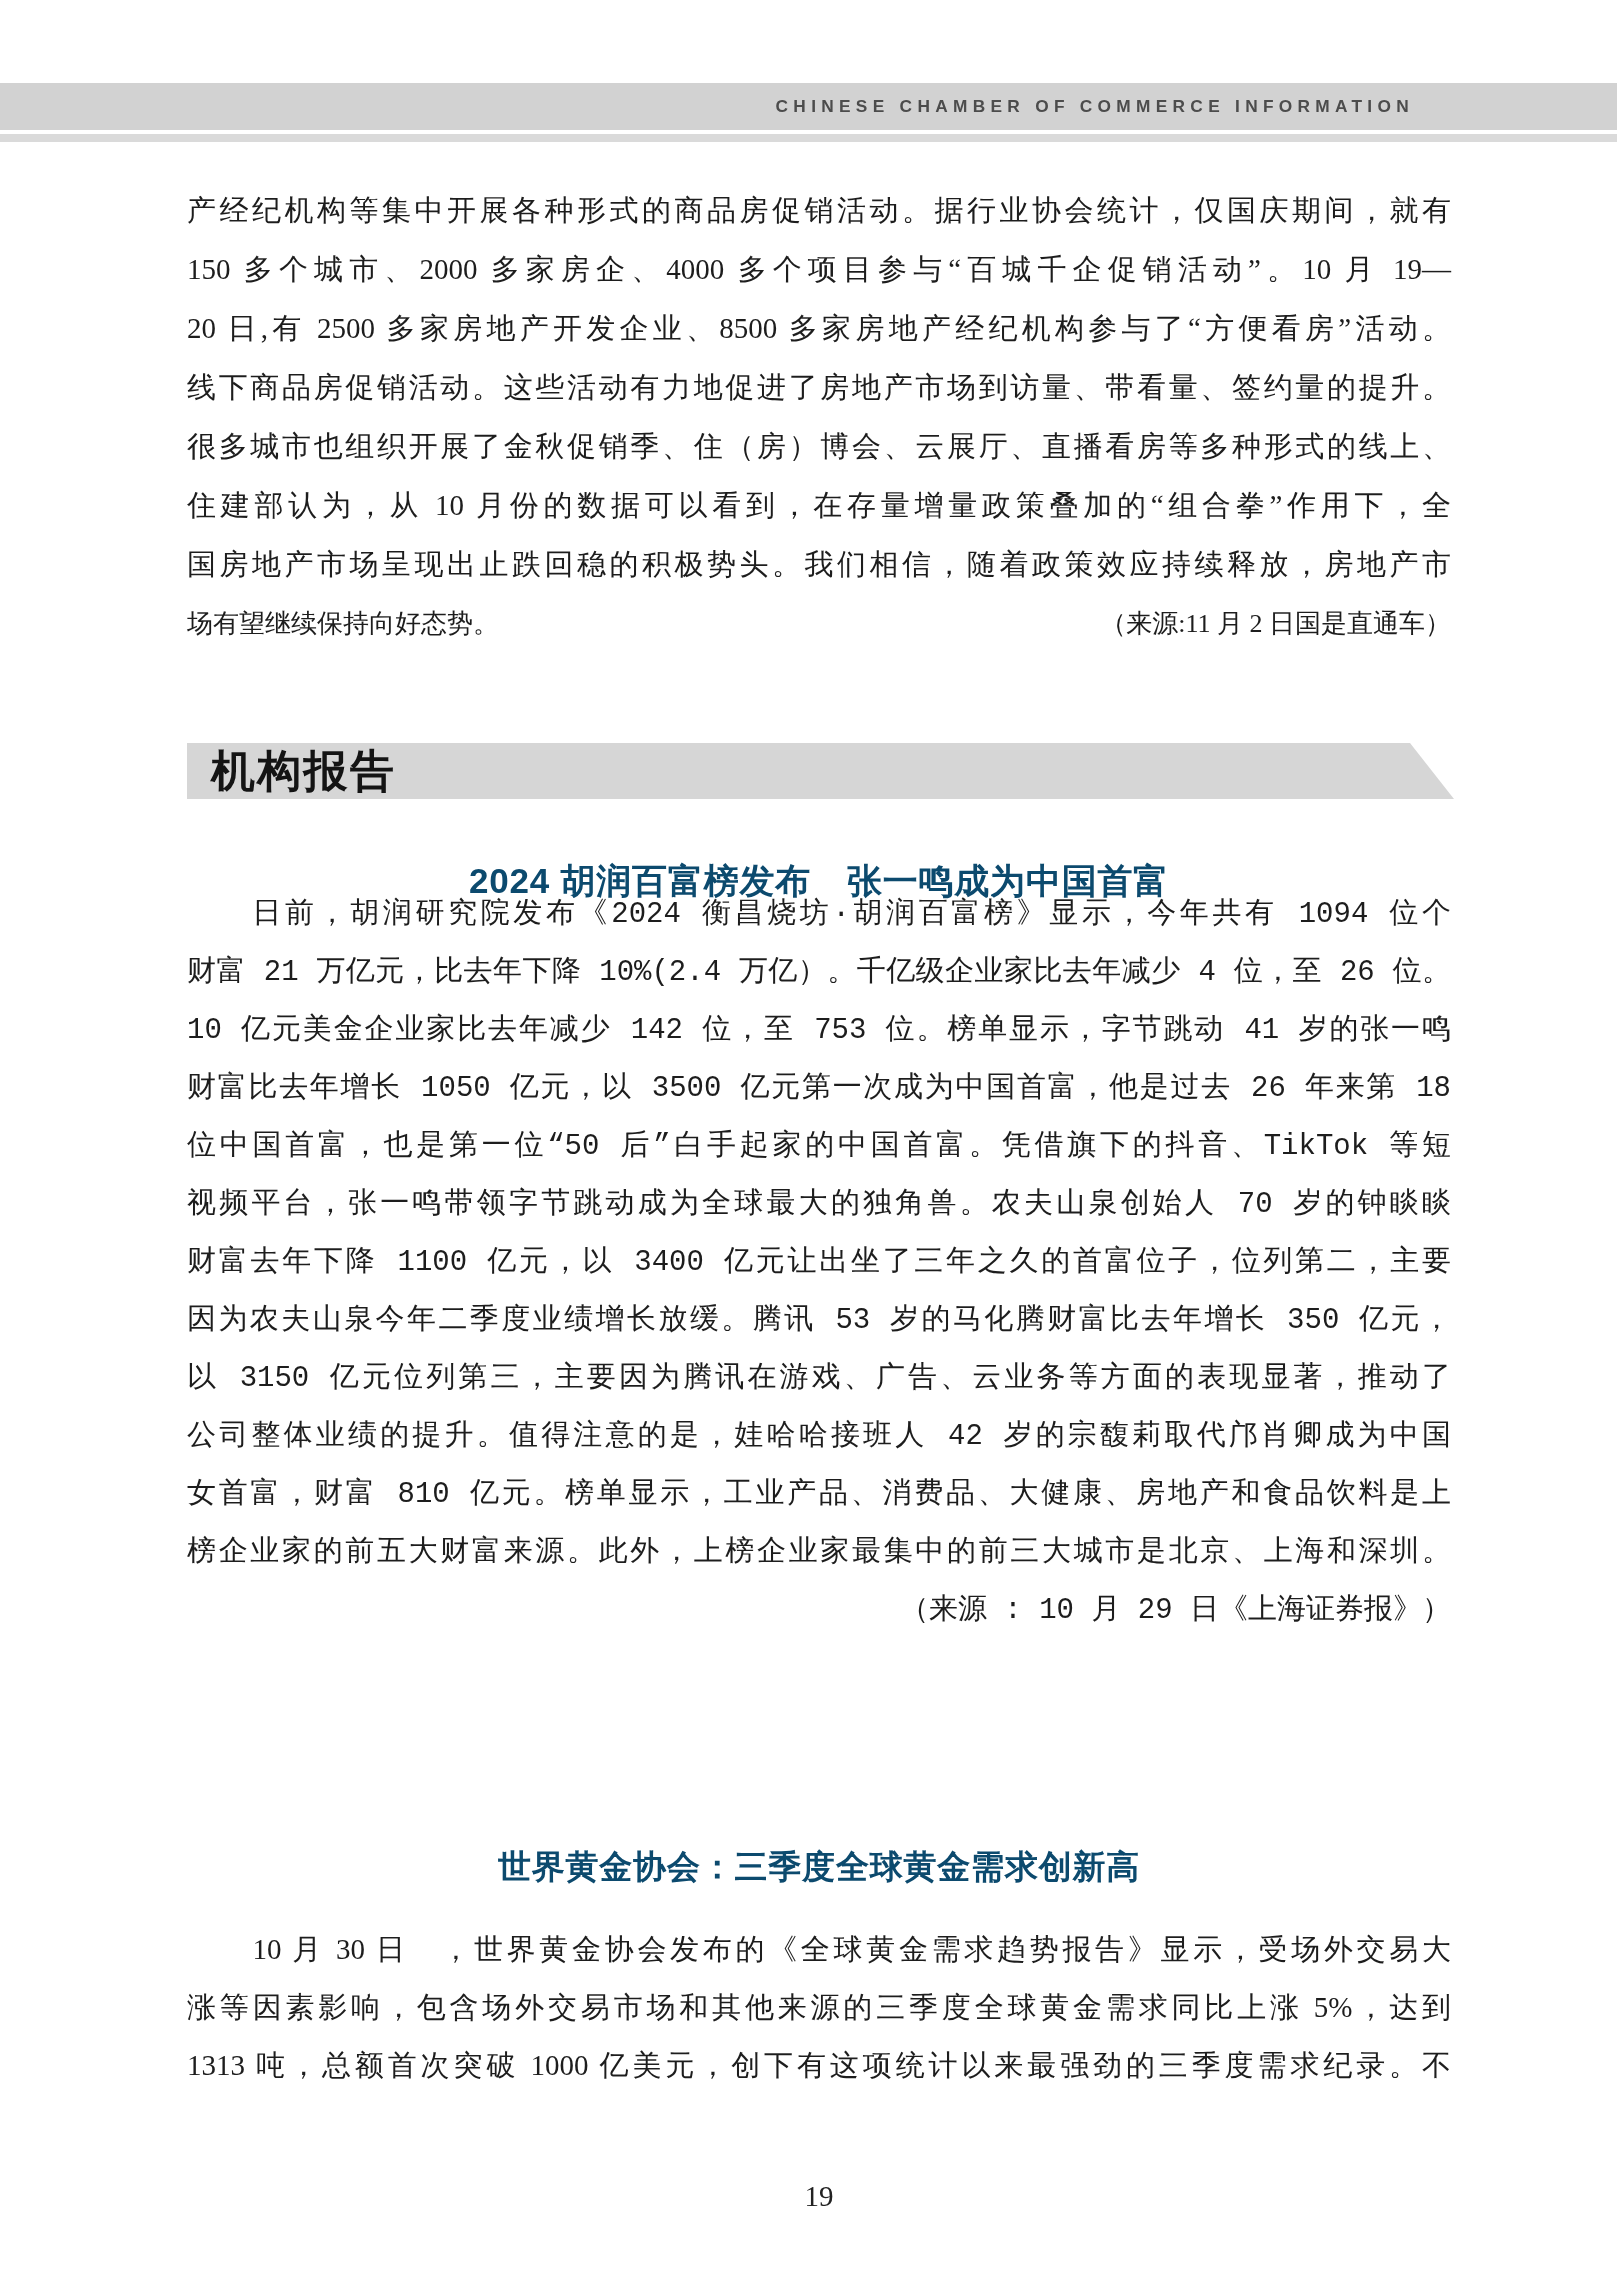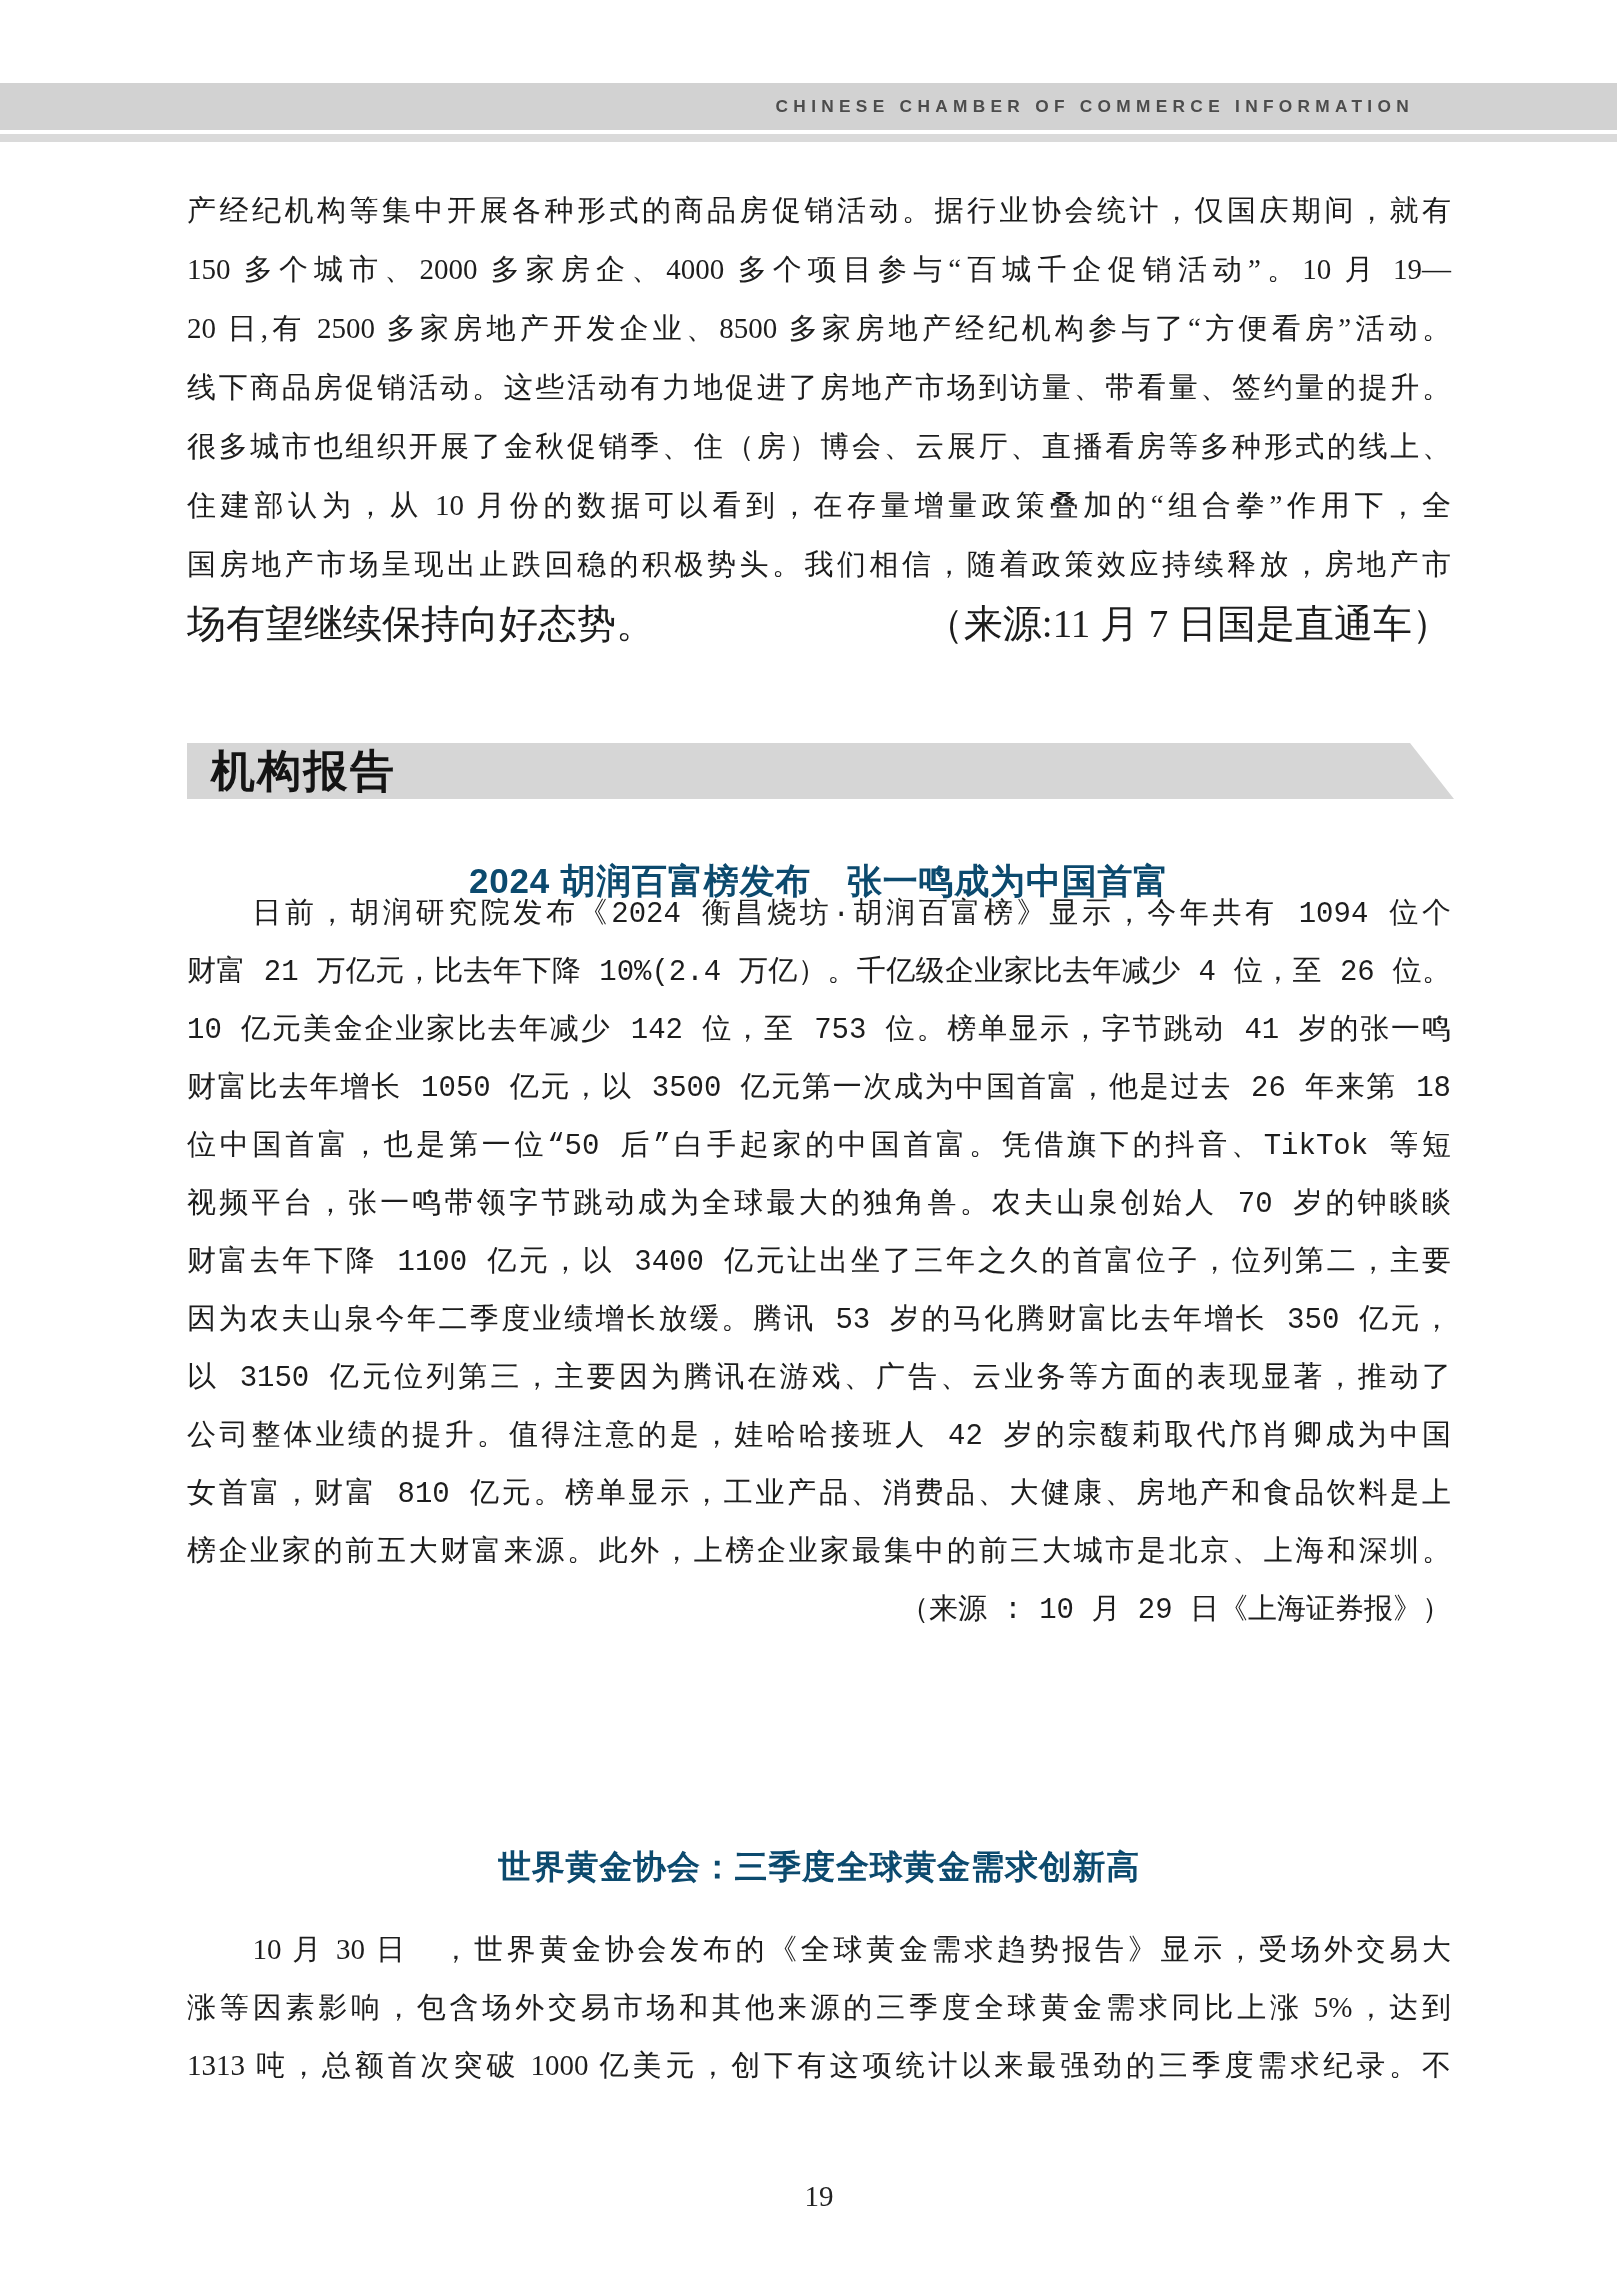--- a/index.html
+++ b/index.html
@@ -64,21 +64,21 @@
     text-justify: inter-character;
     white-space: nowrap;
     color: #1d1d1d;
   }
   .lead .bodyline { line-height: 59px; height: 59px; }
 
   .split-line {
     display: flex;
     justify-content: space-between;
     align-items: baseline;
-    font-size: 39px;
+    font-size: 26px;
     line-height: 59px;
     height: 59px;
   }
 
   .source-line {
     font-size: 29px;
     line-height: 58px;
     height: 58px;
     text-align: right;
   }
@@ -141,21 +141,21 @@
 <div class="content lead" style="top:181px;">
   <div class="bodyline">产经纪机构等集中开展各种形式的商品房促销活动。据行业协会统计，仅国庆期间，就有</div>
   <div class="bodyline">150 多个城市、2000 多家房企、4000 多个项目参与“百城千企促销活动”。10 月 19—</div>
   <div class="bodyline">20 日,有 2500 多家房地产开发企业、8500 多家房地产经纪机构参与了“方便看房”活动。</div>
   <div class="bodyline">线下商品房促销活动。这些活动有力地促进了房地产市场到访量、带看量、签约量的提升。</div>
   <div class="bodyline">很多城市也组织开展了金秋促销季、住（房）博会、云展厅、直播看房等多种形式的线上、</div>
   <div class="bodyline">住建部认为，从 10 月份的数据可以看到，在存量增量政策叠加的“组合拳”作用下，全</div>
   <div class="bodyline">国房地产市场呈现出止跌回稳的积极势头。我们相信，随着政策效应持续释放，房地产市</div>
   <div class="split-line">
     <span>场有望继续保持向好态势。</span>
-    <span>（来源:11 月 7 日国是直通车）</span>
+    <span>（来源:11 月 2 日国是直通车）</span>
   </div>
 </div>
 
 <div class="section-band">
   <span class="section-title">机构报告</span>
 </div>
 
 <div class="article-title" style="top:858px;">2024 胡润百富榜发布　张一鸣成为中国首富</div>
 
 <div class="content" style="top:886px;font-family:Liberation Mono, monospace;">

